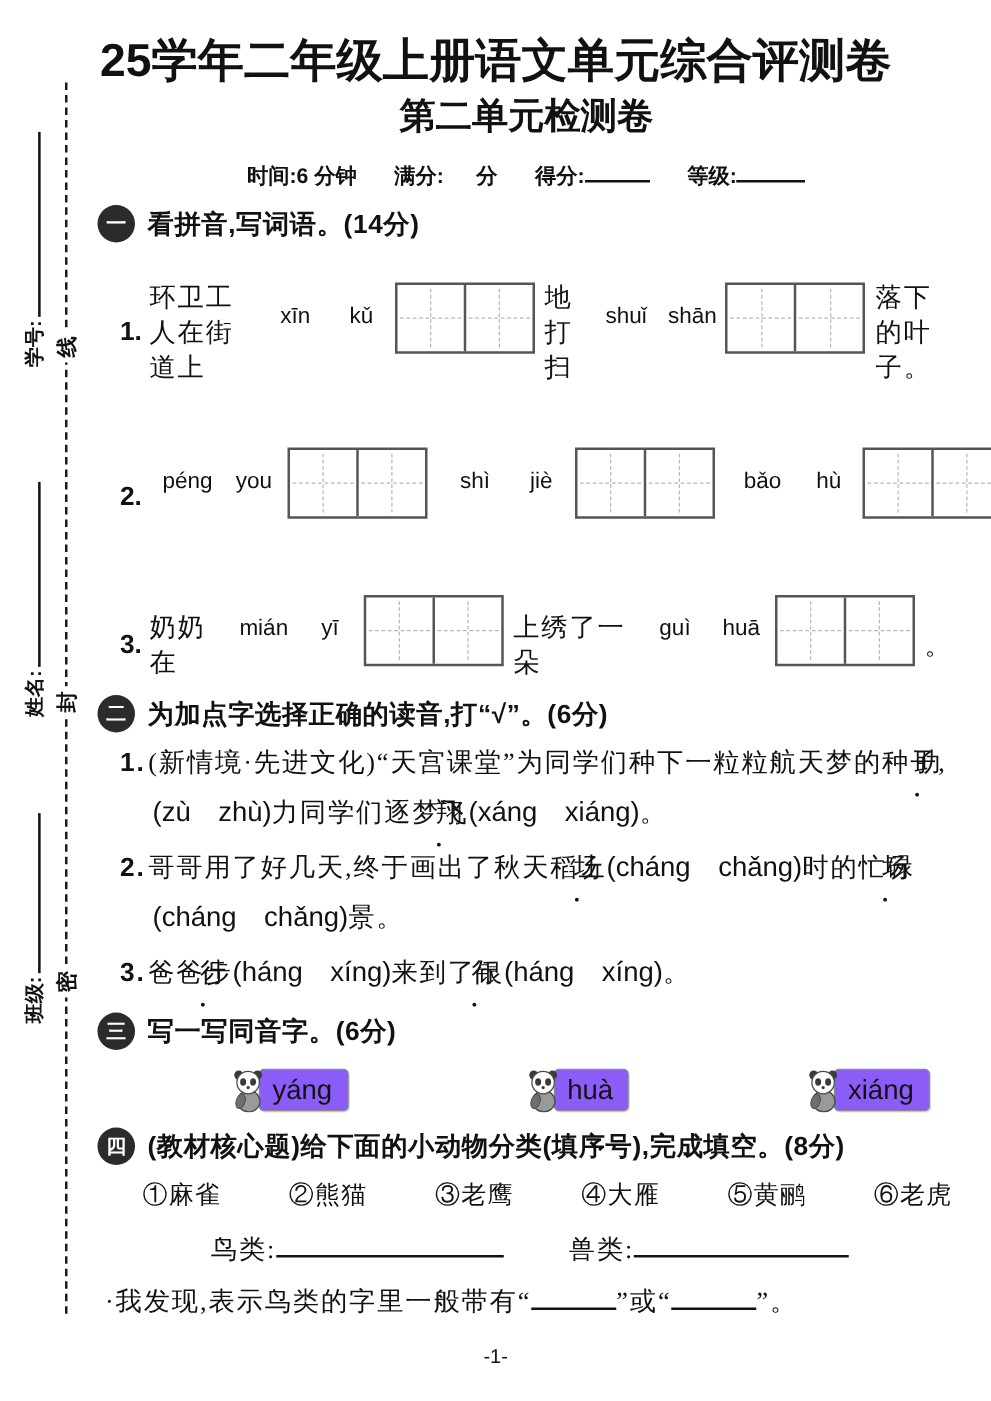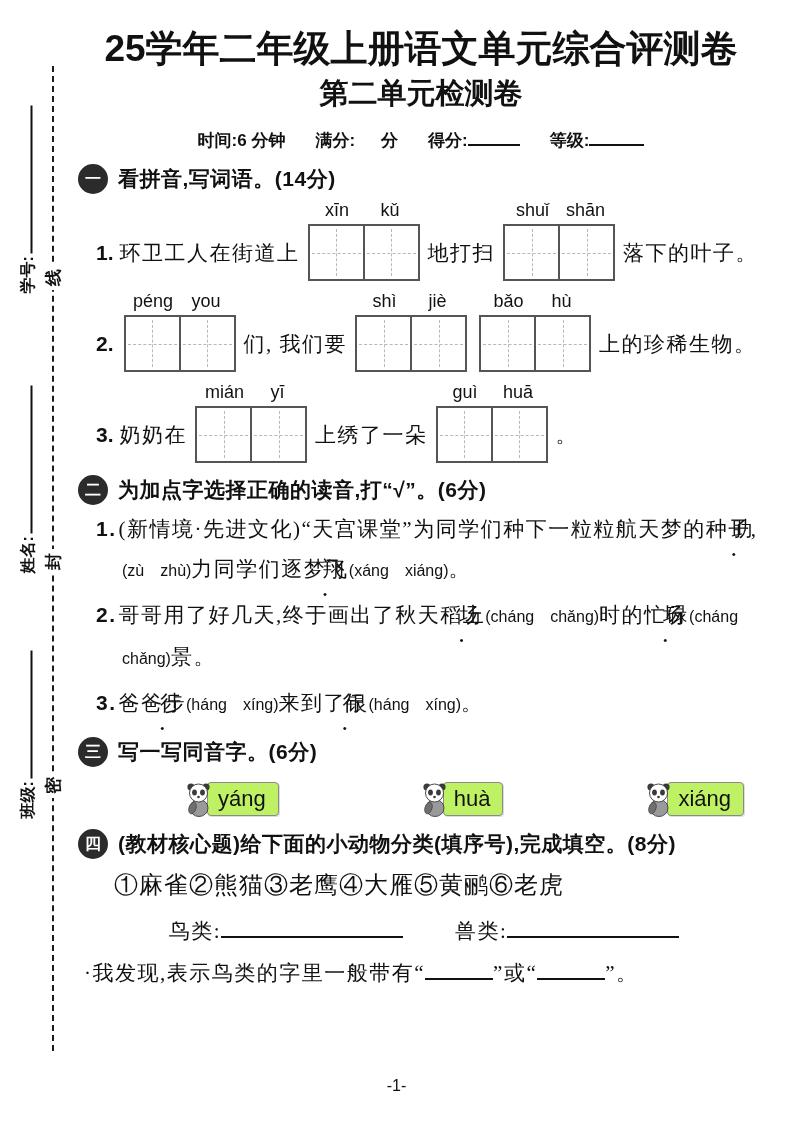--- a/index.html
+++ b/index.html
@@ -10,41 +10,41 @@
   .dash-line{position:absolute;left:52px;top:66px;height:985px;border-left:2px dashed #1c1c1c;}
   .seal{position:absolute;left:41px;transform:rotate(-90deg);font:600 17px "Liberation Serif",serif;
         background:#fff;padding:0 4px;z-index:2;}
   .side-group{position:absolute;white-space:nowrap;transform:rotate(-90deg);
         font:600 16px "Liberation Sans",sans-serif;color:#111;}
   .sblank{display:inline-block;width:148px;height:12px;border-bottom:2px solid #111;margin-left:3px;}
   .sblank.short{width:128px;}
 
   
   .content{position:absolute;left:80px;top:26px;width:682px;}
-  .title{font:900 37px/1.25 "Liberation Sans",sans-serif;text-align:center;letter-spacing:0;}
+  .title{font:900 37px/1.25 "Liberation Sans",sans-serif;letter-spacing:0;}
   .subtitle{font:700 29px/1.2 "Liberation Sans",sans-serif;text-align:center;margin-top:4px;}
   .info{display:flex;gap:30px;justify-content:center;margin-top:18px;
         font:700 17px "Liberation Sans",sans-serif;align-items:baseline;text-align:center;}
   .info .igap{display:inline-block;width:26px;}
   .blank{display:inline-block;height:13px;border-bottom:2px solid #111;}
   .w52{width:52px;} .w55{width:55px;}
 
   .section{margin-top:10px;}
   .sec-header{display:flex;align-items:center;gap:10px;margin:12px 0 4px -2px;}
   .sec-marker{width:30px;height:30px;flex:0 0 30px;border-radius:50%;background:#2b2b2b;color:#fff;
         display:flex;align-items:center;justify-content:center;font:700 16px "Liberation Serif",serif;}
   .sec-title{font:700 21px "Liberation Sans",sans-serif;letter-spacing:.5px;text-align:right;}
 
   
   .fill-line{display:flex;align-items:center;margin:6px 0 10px 16px;column-gap:4px;}
   .fill-line .seg-text,.fill-line .seg-num{padding-top:24px;}
   .seg-text{font-size:21px;letter-spacing:1.5px;}
   .seg-num{font:700 21px "Liberation Sans",sans-serif;margin-right:2px;}
-  .seg-pinyin{font-family:"Liberation Sans",sans-serif;font-size:16px;letter-spacing:0;}
-  .box-group{display:inline-flex;flex-direction:column;align-items:center;margin:0 4px;}
+  .seg-pinyin{font-family:"Liberation Sans",sans-serif;font-size:22px;letter-spacing:0;}
+  .box-group{display:inline-flex;align-items:center;margin:0 4px;}
   .py-row{display:flex;}
   .py-row i{display:block;width:53px;text-align:center;font:18px "Liberation Sans",sans-serif;
         font-style:normal;height:24px;}
   .cells{display:flex;border:2px solid #555;background:#fff;}
   .cell{width:53px;height:53px;position:relative;}
   .cell+.cell{border-left:2px solid #555;}
   .cell::before{content:"";position:absolute;left:2px;right:2px;top:50%;border-top:1.5px dashed #b8b8b8;}
   .cell::after{content:"";position:absolute;top:3px;bottom:3px;left:50%;border-left:1.5px dashed #b8b8b8;}
 
   
@@ -52,27 +52,27 @@
         padding-left:26px;text-indent:-26px;}
   .dot-char{position:relative;display:inline-block;}
   .dot-char::after{content:"\2022";position:absolute;left:50%;transform:translateX(-50%);
         bottom:-12px;font-size:13px;line-height:1;}
 
   
   .panda-row{display:flex;justify-content:space-between;align-items:center;width:560px;
         margin:14px 0 6px 104px;}
   .panda-unit{display:flex;align-items:center;}
   .panda{margin-right:-7px;position:relative;z-index:1;display:inline-flex;}
-  .py-card{border:1.5px solid #8a8a8a;border-radius:4px;padding:3px 12px 3px 10px;background:#bef264;
+  .py-card{border:1.5px solid #8a8a8a;border-radius:4px;padding:3px 12px 3px 10px;background:#8b5cf6;
         font:22px "Liberation Sans",sans-serif;box-shadow:1px 1px 0 #ddd;}
   .hline{font-size:22px;letter-spacing:1px;margin:14px 0 2px 6px;}
 
   
-  .opt-row{display:flex;justify-content:flex-start;width:648px;margin:10px 0 6px 34px;
-        font-size:24px;letter-spacing:1px;}
+  .opt-row{display:flex;justify-content:space-between;width:648px;margin:10px 0 6px 34px;
+        font-size:20px;letter-spacing:1px;}
   .lab-row{margin:16px 0 4px 6px;font-size:22px;letter-spacing:1px;text-align:center;}
   .disc-row{margin:14px 0 0 4px;font-size:22px;letter-spacing:1px;}
   .hgap{display:inline-block;}
   .lab-row .blank,.disc-row .blank{height:15px;}
 
   .pagenum{position:absolute;left:0;width:100%;bottom:26px;text-align:center;
         font:16px "Liberation Sans",sans-serif;}
 </style>
 </head>
 <body>
@@ -140,21 +140,20 @@
             <span class="box-group">
               <span class="py-row">
                 <i>péng</i>
                 <i>you</i>
               </span>
               <span class="cells">
                 <span class="cell"></span>
                 <span class="cell"></span>
               </span>
             </span>
-            <span class="seg-text">们, 我们要</span>
             <span class="box-group">
               <span class="py-row">
                 <i>shì</i>
                 <i>jiè</i>
               </span>
               <span class="cells">
                 <span class="cell"></span>
                 <span class="cell"></span>
               </span>
             </span>

